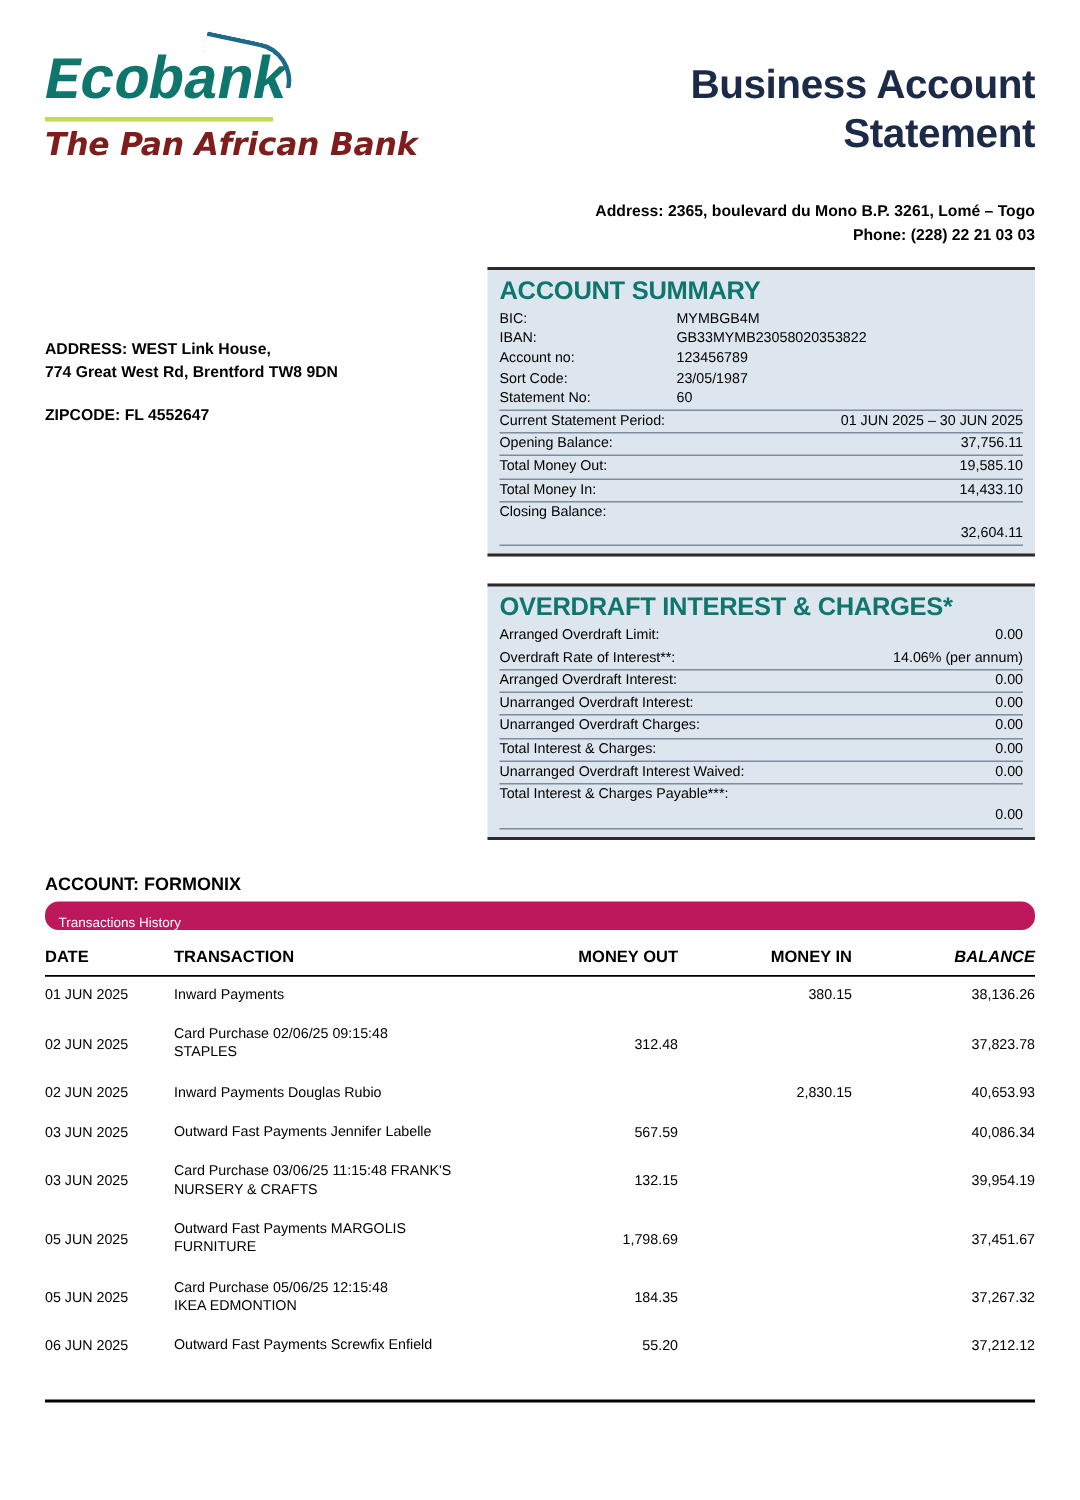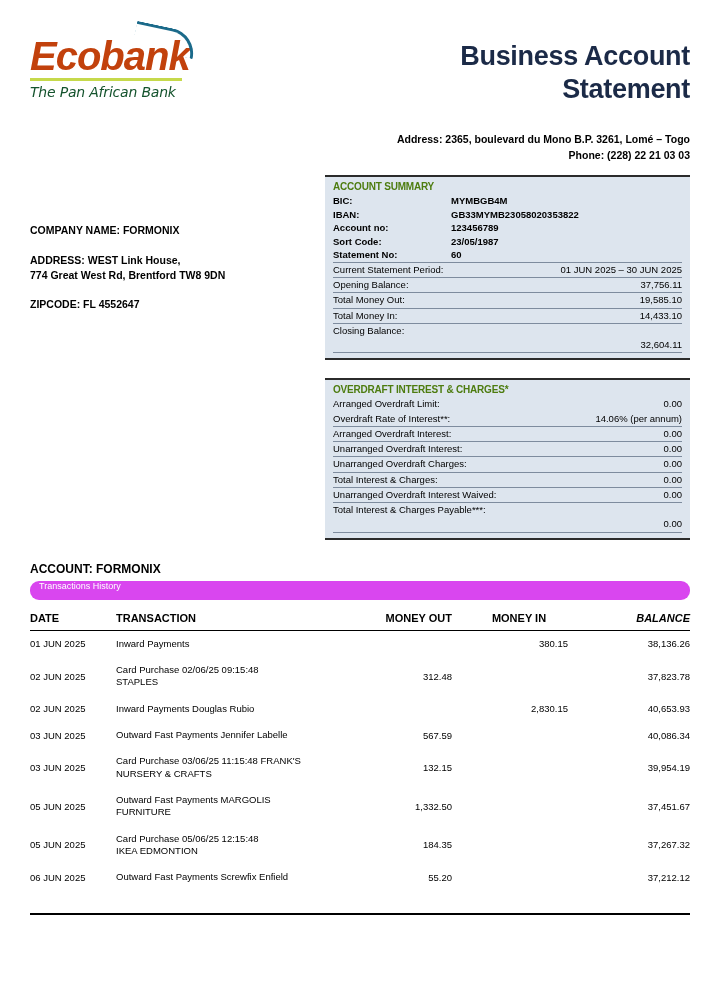--- a/index.html
+++ b/index.html
@@ -14,46 +14,46 @@
     overflow: hidden;
   }
 
   .page { padding: 0 30px; position: relative; }
 
   
   .header { display: flex; justify-content: space-between; align-items: flex-start; padding-top: 30px; }
 
   .logo-block { width: 260px; padding-top: 6px; }
   .logo-word {
-    font-family: Liberation Sans, sans-serif;
+    font-family: Liberation Mono, monospace;
     font-size: 40px;
     font-weight: bold;
     font-style: italic;
-    color: #c2410c;
+    color: #0f766e;
     letter-spacing: -1px;
     line-height: 1;
     position: relative;
     display: inline-block;
     padding-right: 4px;
     text-align: right;
   }
   .logo-swoosh {
     position: absolute;
     right: -2px; top: -9px;
     width: 62px; height: 26px;
     border: 3px solid #1b6a8a;
     border-bottom: none; border-left: none;
     border-radius: 0 46px 0 0;
     transform: rotate(12deg);
   }
   .logo-rule { width: 152px; height: 3px; background: #c6d94b; margin-top: 2px; }
   .logo-tag {
     font-family: "DejaVu Sans", sans-serif;
-    font-size: 14px; font-style: italic; font-weight: normal;
-    color: #14532d; margin-top: 3px; letter-spacing: -0.2px;
+    font-size: 21px; font-style: italic; font-weight: bold;
+    color: #7f1d1d; margin-top: 3px; letter-spacing: -0.2px;
   }
 
   .title-block { text-align: right; padding-top: 10px; width: 330px; }
   .doc-title {
     font-size: 27px; font-weight: bold; color: #1b2a47;
     line-height: 1.22; letter-spacing: -0.3px;
   }
 
   .contact { text-align: right; font-size: 10.5px; font-weight: bold; line-height: 1.5; margin-top: 26px; }
 
@@ -66,55 +66,55 @@
 
   .sumbox {
     background: #dde5ee;
     border-top: 2px solid #2b2b2b;
     border-bottom: 2px solid #2b2b2b;
     padding: 4px 8px 5px 8px;
   }
   .sumbox + .sumbox { margin-top: 18px; }
   .sumbox h3 {
     margin: 0 0 2px 0;
-    font-size: 10px; font-weight: bold; letter-spacing: -0.2px; color: #4d7c0f;
-  }
-  .kv { display: flex; font-size: 9.5px; line-height: 1.42; font-weight: bold; }
+    font-size: 17px; font-weight: bold; letter-spacing: -0.2px; color: #0f766e;
+  }
+  .kv { display: flex; font-size: 9.5px; line-height: 1.42; }
   .kv .k { width: 118px; }
   .kv .v { flex: 1; }
 
   .rowline { display: flex; justify-content: space-between; font-size: 9.5px; line-height: 1.5; border-top: 1px solid #7e8c9e; }
   .rowline:first-of-type { border-top: 1px solid #3a3a3a; }
   .rowline .rk { }
   .rowline .rv { text-align: right; }
 
   .lastline { border-bottom: 1px solid #7e8c9e; flex-direction: column; }
 
   
   .acct-title { font-size: 12px; font-weight: bold; margin-top: 22px; }
   .hist-bar {
     margin-top: 5px;
-    background: #d946ef;
+    background: #be185d;
     border-radius: 9px;
     height: 19px;
-    display: flex; align-items: flex-start;
+    display: flex; align-items: flex-end;
     padding-left: 9px;
   }
   .hist-bar span { color: #ffffff; font-size: 9px; }
 
   table.tx { width: 100%; border-collapse: collapse; margin-top: 8px; }
   table.tx th {
     font-size: 11px; font-weight: bold; text-align: left;
     padding: 4px 0 6px 0;
     border-bottom: 1.6px solid #000;
   }
   table.tx th.num, table.tx td.num { text-align: right; }
   table.tx th.money-out { text-align: right; padding-right: 18px; }
   table.tx td.money-out { text-align: right; padding-right: 18px; }
-  table.tx th.money-in  { text-align: center; padding-right: 12px; }
+  table.tx th.money-in  { text-align: right; padding-right: 12px; }
   table.tx td.money-in  { text-align: right; padding-right: 12px; }
 
   table.tx td { font-size: 9.5px; vertical-align: middle; padding: 7px 0; }
   table.tx tr.brought td { font-size: 10.5px; font-weight: bold; padding: 9px 0 10px 0; }
   td.date { width: 86px; }
   td.desc { padding-right: 20px; line-height: 1.3; }
   th.c-date { width: 86px; margin-left: 24px; }
   th.c-out { width: 120px; }
   th.c-in  { width: 110px; }
   th.c-bal { width: 110px; font-style: italic; }
@@ -146,21 +146,20 @@
   </div>
 
   <div class="contact">
     <div>Address: 2365, boulevard du Mono B.P. 3261, Lomé – Togo</div>
     <div>Phone: (228) 22 21 03 03</div>
   </div>
 
   <div class="band">
 
     <div class="company">
-      <div class="grp">COMPANY NAME: FORMONIX</div>
       <div class="grp">
         <div>ADDRESS: WEST Link House,</div>
         <div>774 Great West Rd, Brentford TW8 9DN</div>
       </div>
       <div class="grp">ZIPCODE: FL 4552647</div>
     </div>
 
     <div class="boxes">
 
       <div class="sumbox">
@@ -298,21 +297,21 @@
         <tr>
           <td class="date">03 JUN 2025</td>
           <td class="desc">Card Purchase 03/06/25 11:15:48 FRANK'S<br>NURSERY &amp; CRAFTS</td>
           <td class="money-out">132.15</td>
           <td class="money-in"></td>
           <td class="num">39,954.19</td>
         </tr>
         <tr>
           <td class="date">05 JUN 2025</td>
           <td class="desc">Outward Fast Payments MARGOLIS<br>FURNITURE</td>
-          <td class="money-out">1,332.50</td>
+          <td class="money-out">1,798.69</td>
           <td class="money-in"></td>
           <td class="num">37,451.67</td>
         </tr>
         <tr>
           <td class="date">05 JUN 2025</td>
           <td class="desc">Card Purchase 05/06/25 12:15:48<br>IKEA EDMONTION</td>
           <td class="money-out">184.35</td>
           <td class="money-in"></td>
           <td class="num">37,267.32</td>
         </tr>

